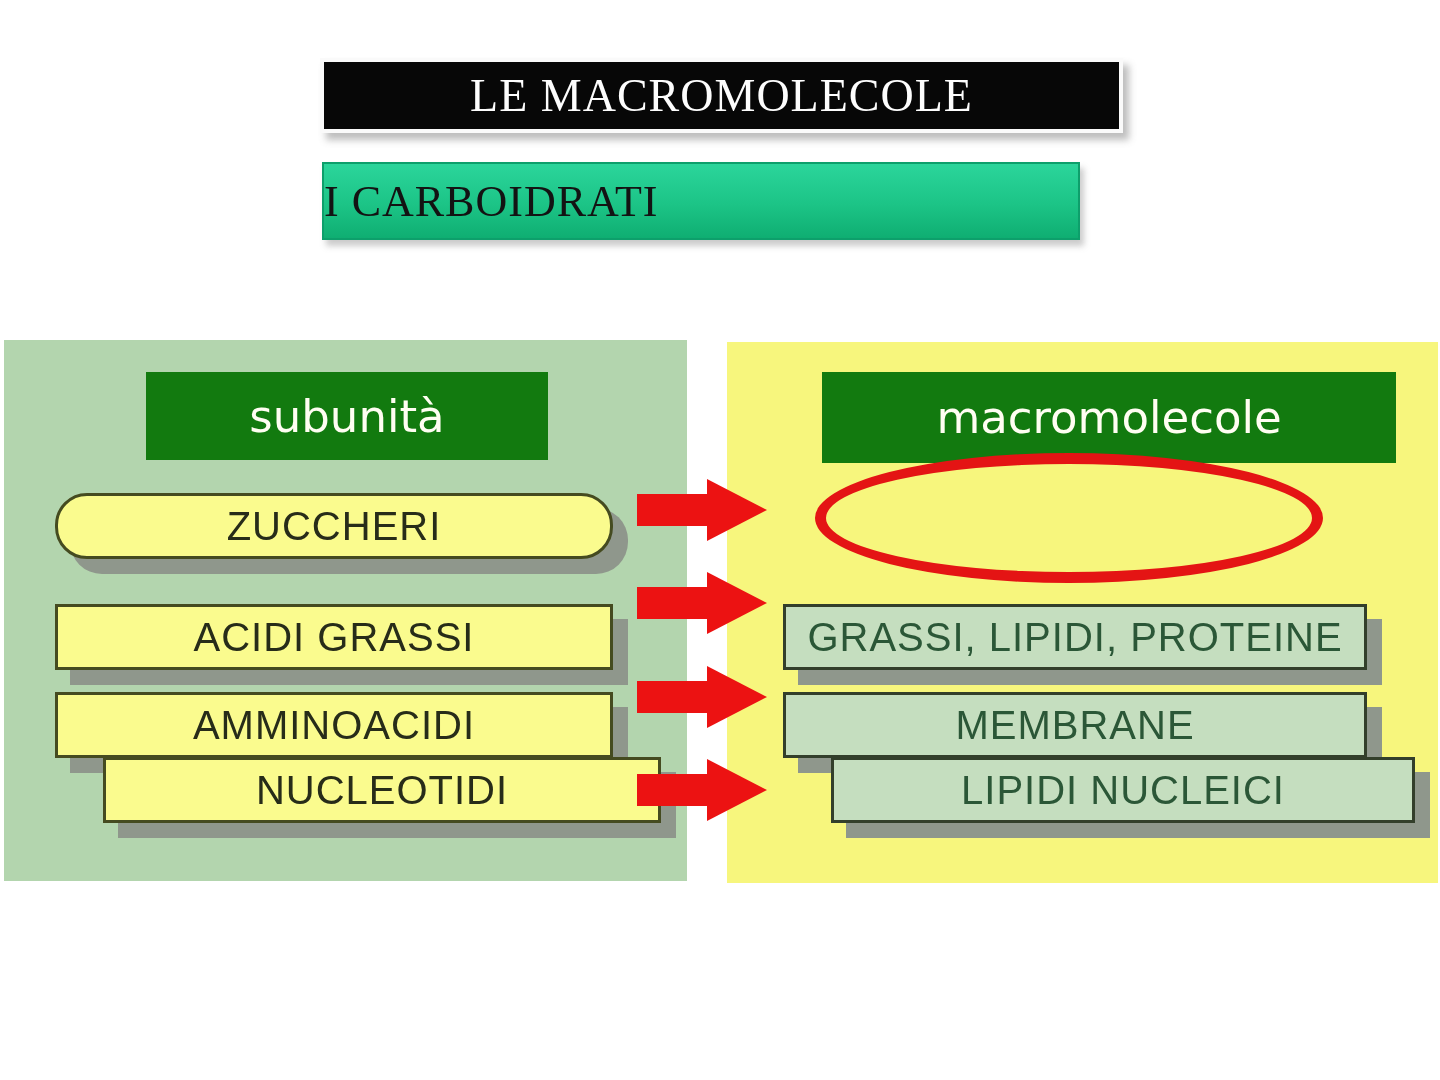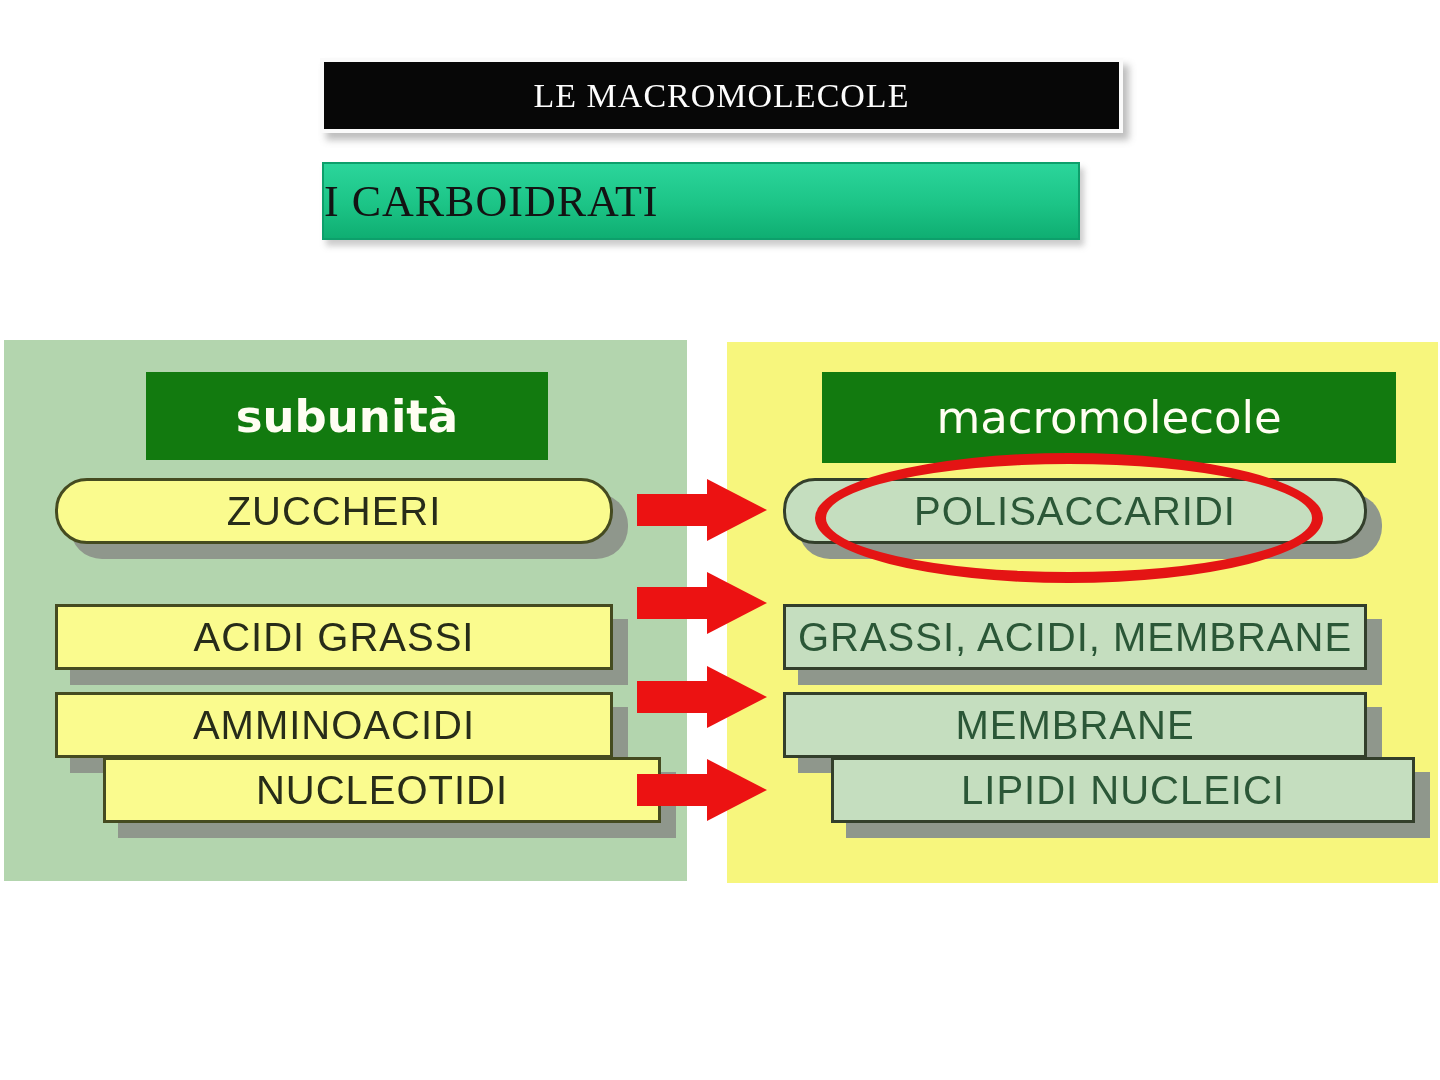--- a/index.html
+++ b/index.html
@@ -8,21 +8,21 @@
     overflow:hidden;font-family:"Liberation Sans",sans-serif;
   }
   
   .title-box{
     position:absolute;left:320px;top:58px;width:803px;height:75px;
     background:#070707;border:4px solid #fafafa;box-sizing:border-box;
     box-shadow:6px 7px 7px rgba(110,110,110,0.45);
     display:flex;align-items:center;justify-content:center;
   }
   .title-box span{
-    font-family:"Liberation Serif",serif;font-size:34px;color:#fdfdfd;
+    font-family:"Liberation Serif",serif;font-size:46px;color:#fdfdfd;
     letter-spacing:1px;white-space:nowrap;
   }
   .subtitle-box{
     position:absolute;left:322px;top:162px;width:758px;height:78px;
     background:linear-gradient(180deg,#2bd59b 0%,#1cc486 55%,#0fae72 100%);
     border:2px solid #0d9f6b;box-sizing:border-box;
     box-shadow:4px 6px 6px rgba(110,110,110,0.35);
     display:flex;align-items:center;justify-content:flex-start;
   }
   .subtitle-box span{
@@ -34,40 +34,40 @@
   .panel.left{left:4px;width:683px;background:#b3d5ae;}
   .panel.right{left:727px;top:342px;width:711px;background:#f7f67d;}
   .col-header{
     position:absolute;background:#127a0f;
     display:flex;align-items:center;justify-content:center;z-index:3;
   }
   .col-header span{
     font-family:"DejaVu Sans",sans-serif;font-size:45px;color:#fffef2;
     white-space:nowrap;
   }
-  .hdr-left{left:146px;top:372px;width:402px;height:88px;font-weight:bold;}
+  .hdr-left{left:146px;top:372px;width:402px;height:88px;}
   .hdr-right{left:822px;top:372px;width:574px;height:91px;}
   
   .ibox{
     position:absolute;height:66px;box-sizing:border-box;z-index:2;
     display:flex;align-items:center;justify-content:center;
     box-shadow:15px 15px 0 #8f978c;
   }
   .ibox.sub{
     left:55px;width:558px;background:#fafb8e;border:3px solid #454b20;
   }
   .ibox.mac{
     left:783px;width:584px;background:#c5debf;border:3px solid #333f2b;
   }
   .ibox span{
     font-size:40px;font-weight:500;letter-spacing:1px;white-space:nowrap;
   }
   .ibox.sub span{color:#272c19;}
   .ibox.mac span{color:#2b5737;}
-  .row0{top:478px;border-radius:32px;} .row1{top:604px;} .row2{top:692px;} .row3{top:757px;margin-left:48px;}
+  .row0{top:493px;border-radius:32px;} .row1{top:604px;} .row2{top:692px;} .row3{top:757px;margin-left:48px;}
   
   .arrow{position:absolute;left:637px;width:130px;height:62px;z-index:4;}
   .a0{top:479px;} .a1{top:572px;} .a2{top:666px;} .a3{top:759px;}
   .arrow .shaft{
     position:absolute;left:0;top:15px;width:72px;height:32px;background:#ec1212;
   }
   .arrow .head{
     position:absolute;left:70px;top:0;width:0;height:0;
     border-top:31px solid transparent;border-bottom:31px solid transparent;
     border-left:60px solid #ec1212;
@@ -102,33 +102,30 @@
     <span>macromolecole</span>
   </div>
 
   <div class="ibox sub row0">
     <span>ZUCCHERI</span>
   </div>
   <div class="arrow a0">
     <div class="shaft"></div>
     <div class="head"></div>
   </div>
-  <div class="ibox mac row0">
-    <span>POLISACCARIDI</span>
-  </div>
 
   <div class="ibox sub row1">
     <span>ACIDI GRASSI</span>
   </div>
   <div class="arrow a1">
     <div class="shaft"></div>
     <div class="head"></div>
   </div>
   <div class="ibox mac row1">
-    <span>GRASSI, ACIDI, MEMBRANE</span>
+    <span>GRASSI, LIPIDI, PROTEINE</span>
   </div>
 
   <div class="ibox sub row2">
     <span>AMMINOACIDI</span>
   </div>
   <div class="arrow a2">
     <div class="shaft"></div>
     <div class="head"></div>
   </div>
   <div class="ibox mac row2">

